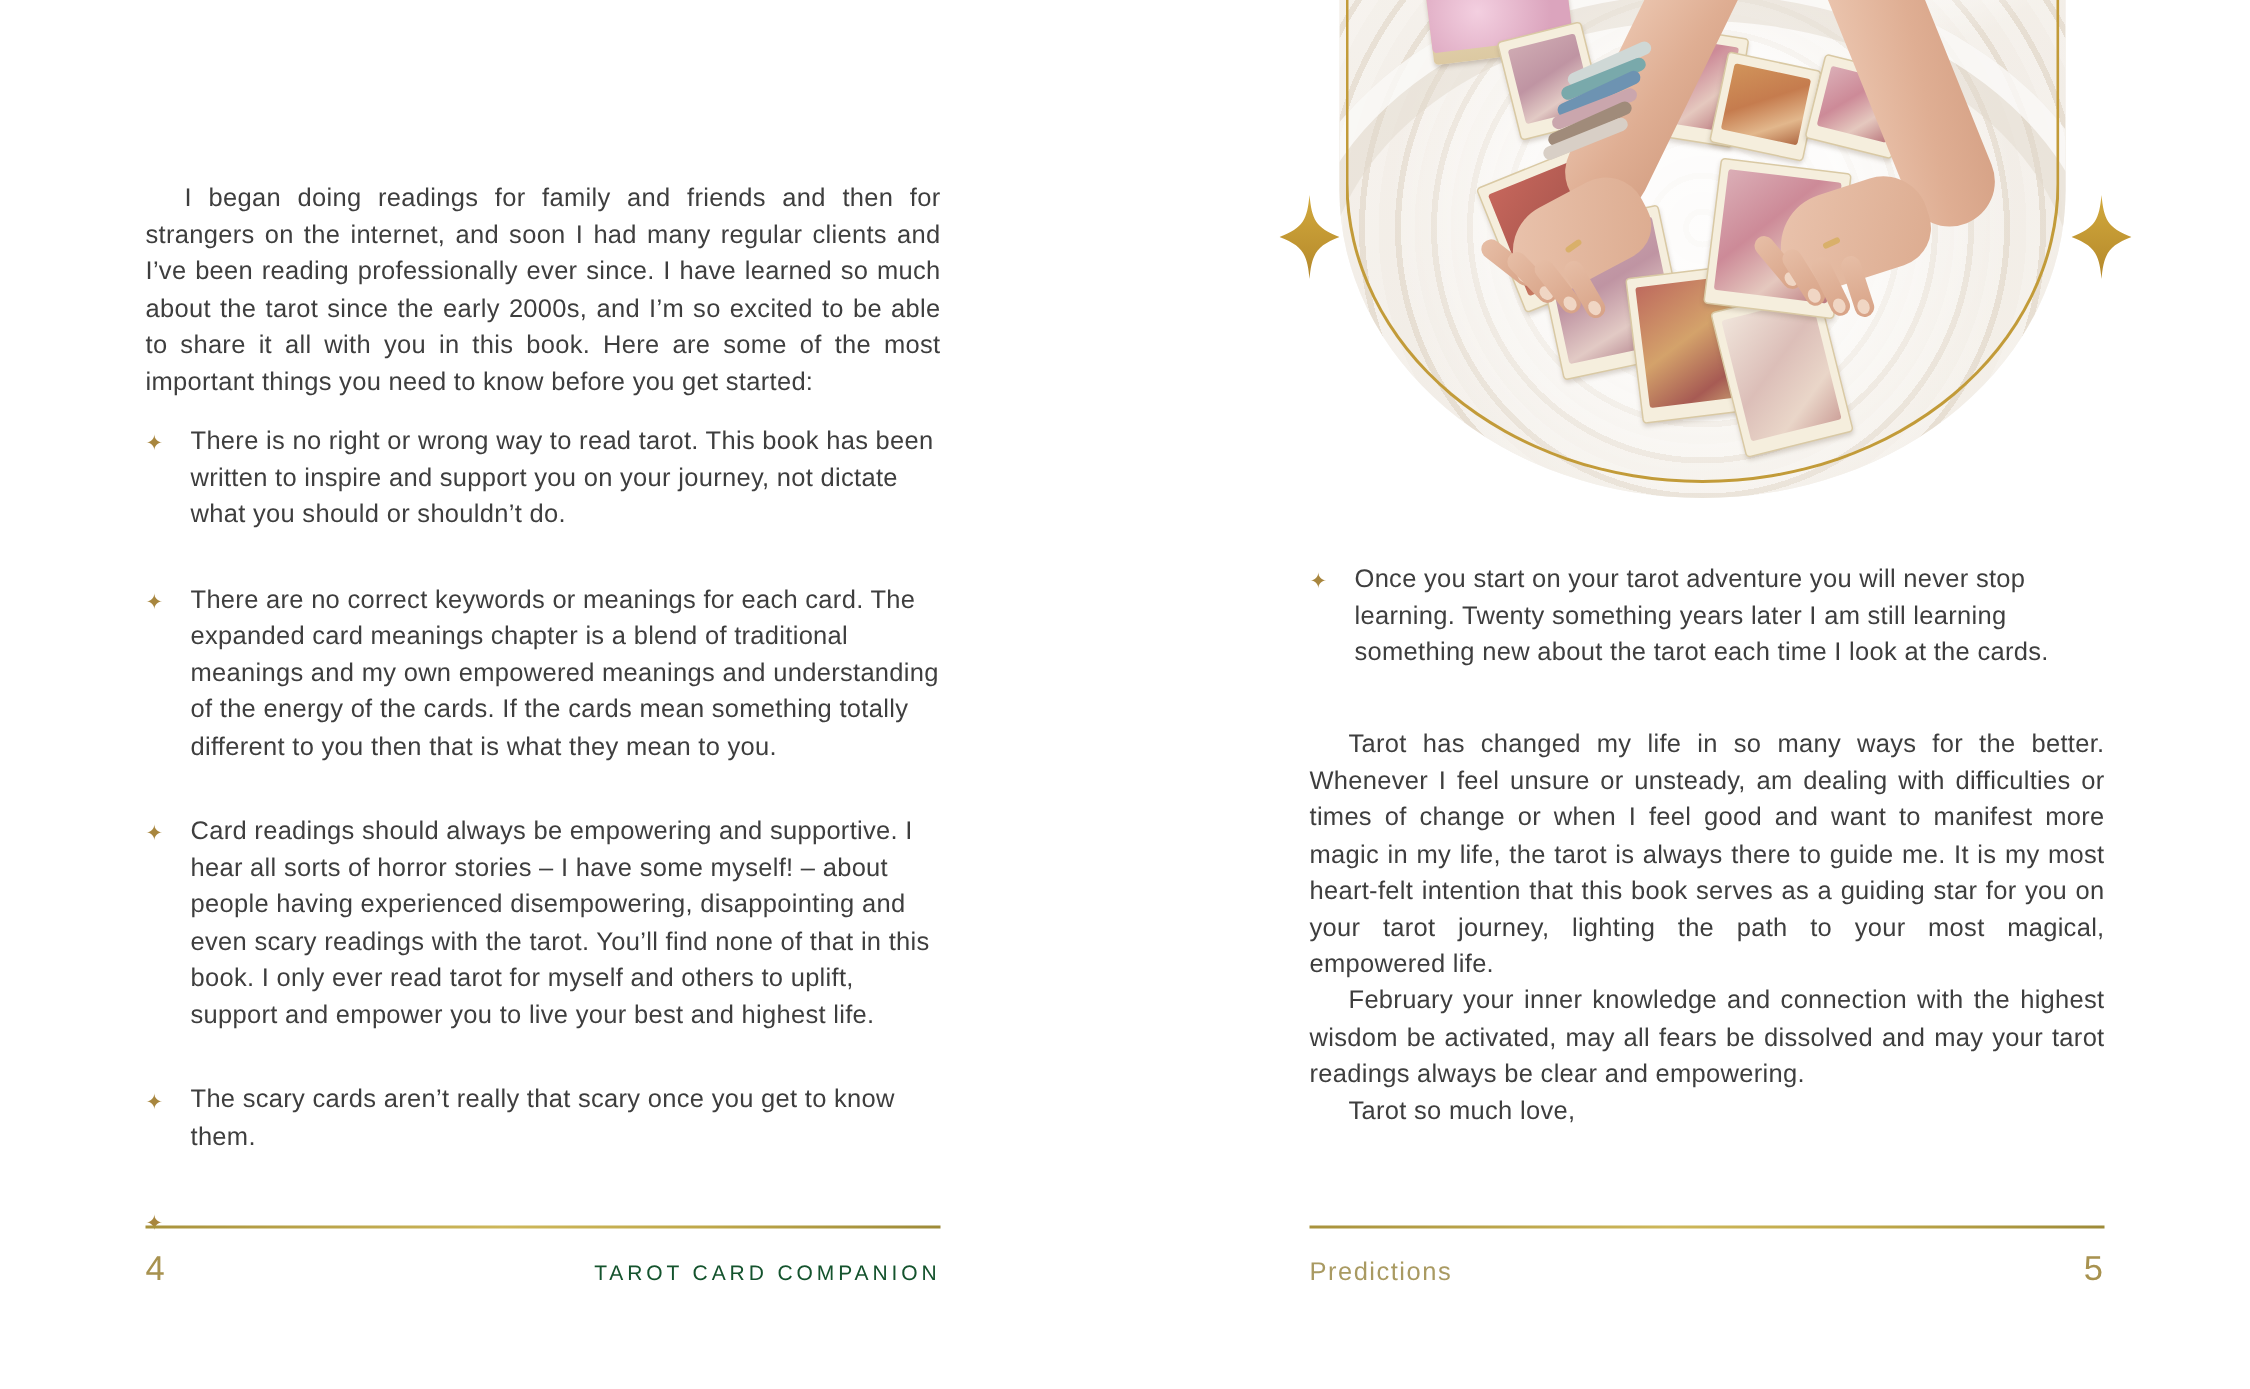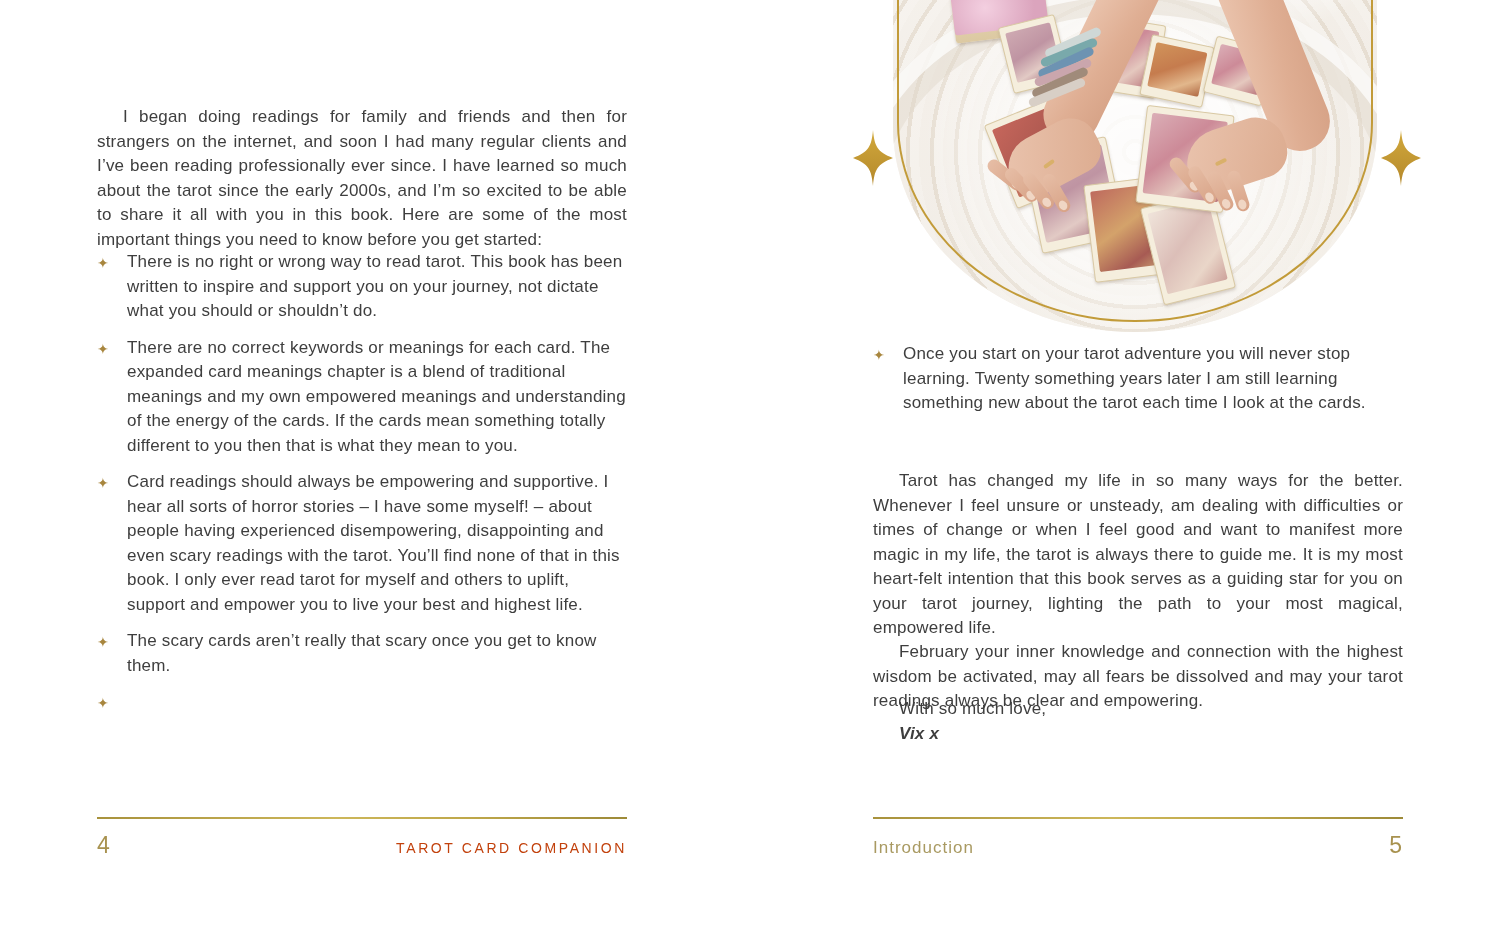--- a/index.html
+++ b/index.html
@@ -1,42 +1,42 @@
 <!DOCTYPE html>
 <html><head>
 <meta charset="utf-8">
 <style>
   html,body{margin:0;padding:0;background:#ffffff;}
   #page{
     position:relative;width:1500px;height:926px;background:#ffffff;overflow:hidden;
     font-family:"Liberation Sans",sans-serif;color:#3e3e3e;
   }
   
-  .body-text{font-size:17px;line-height:24.5px;letter-spacing:.2px;color:#3e3e3e;}
+  .body-text{font-size:17px;line-height:24.5px;letter-spacing:.2px;color:#3e3e3e;margin-top:32px;}
   .justify{text-align:justify;}
   .indent{text-indent:26px;}
   #left-intro{position:absolute;left:97px;top:88px;width:530px;}
   #left-list{position:absolute;left:97px;top:250px;width:530px;}
   #right-list{position:absolute;left:873px;top:342px;width:532px;}
   .bullet-item{position:relative;padding-left:30px;margin-bottom:12px;text-align:left;}
   .bullet-icon{position:absolute;left:0;top:1px;font-size:14px;color:#a8863e;}
   #right-para1{position:absolute;left:873px;top:452px;width:530px;}
   #right-para2{position:absolute;left:873px;top:623px;width:530px;}
   #right-closing{position:absolute;left:873px;top:697px;width:530px;}
   #right-closing .line{padding-left:26px;}
   .signature{font-weight:bold;font-style:italic;}
   
   .footer{position:absolute;top:817px;width:530px;}
   #left-footer{left:97px;}
   #right-footer{left:873px;}
   .footer-rule{height:2px;background:linear-gradient(90deg,#a8923c,#cdb75a 45%,#bfa84a 70%,#9d8a38);}
   .footer-row{display:flex;justify-content:space-between;align-items:baseline;margin-top:13px;}
   .page-num{font-size:23px;color:#a8924f;letter-spacing:1px;}
   .book-title{font-size:14px;letter-spacing:2.6px;color:#b2a express05f;}
-  .book-title{color:#c2410c;}
+  .book-title{color:#14532d;}
   .section-title{font-size:17px;letter-spacing:1px;color:#a99a62;}
   
   #arch-wrap{position:absolute;left:893px;top:-168px;width:484px;height:500px;}
   #arch-photo{position:absolute;inset:0;overflow:hidden;
     border-radius:0 0 242px 242px / 0 0 205px 205px;
     background:linear-gradient(160deg,#f0eae2,#eae2d7 60%,#ece5da);}
   .lace{position:absolute;inset:0;
     background:
       radial-gradient(circle at 78% 12%, rgba(255,255,255,.95) 0 60px, rgba(255,255,255,0) 140px),
       radial-gradient(circle at 50% 62%, rgba(255,255,255,.85) 0 95px, rgba(255,255,255,0) 210px),
@@ -221,25 +221,24 @@
       <span class="bullet-icon">✦</span>
       <span>Once you start on your tarot adventure you will never stop learning. Twenty something years later I am still learning something new about the tarot each time I look at the cards.</span>
     </div>
   </div>
 
   <p id="right-para1" class="body-text justify indent">Tarot has changed my life in so many ways for the better. Whenever I feel unsure or unsteady, am dealing with difficulties or times of change or when I feel good and want to manifest more magic in my life, the tarot is always there to guide me. It is my most heart-felt intention that this book serves as a guiding star for you on your tarot journey, lighting the path to your most magical, empowered life.</p>
 
   <p id="right-para2" class="body-text justify indent">February your inner knowledge and connection with the highest wisdom be activated, may all fears be dissolved and may your tarot readings always be clear and empowering.</p>
 
   <div id="right-closing" class="body-text">
-    <div class="line">With so much love,</div>
-    <div class="line signature">Vix x</div>
+    <div class="line">Tarot so much love,</div>
   </div>
 
   <div id="right-footer" class="footer">
     <div class="footer-rule"></div>
     <div class="footer-row">
-      <span class="section-title">Introduction</span>
+      <span class="section-title">Predictions</span>
       <span class="page-num">5</span>
     </div>
   </div>
 
 </div>
 
 </body></html>

